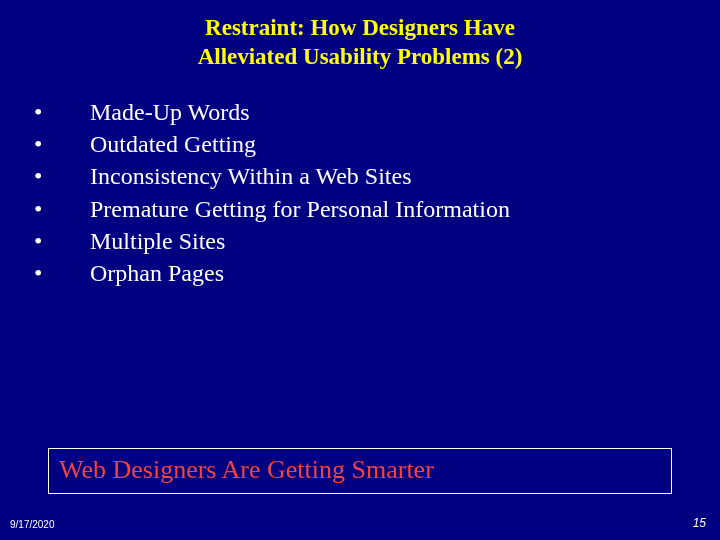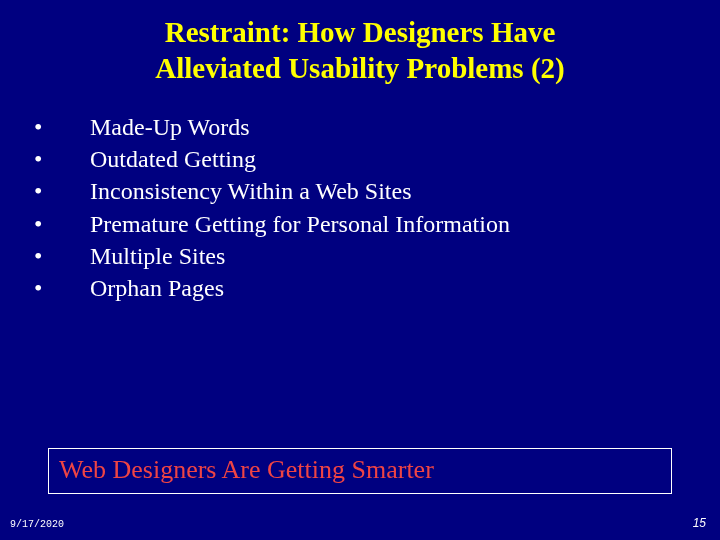--- a/index.html
+++ b/index.html
@@ -5,21 +5,21 @@
   * { margin: 0; padding: 0; box-sizing: border-box; }
   html, body { width: 720px; height: 540px; overflow: hidden; }
   body {
     background: #000080;
     font-family: "Times New Roman", Times, serif;
     position: relative;
   }
   .title {
     color: #ffff00;
     font-weight: bold;
-    font-size: 29px;
+    font-size: 23px;
     text-align: center;
     padding: 14px 40px 0 40px;
     line-height: 1.25;
   }
   .bullets {
     margin-top: 24px;
     padding-left: 30px;
     padding-right: 30px;
   }
   .bullet-row {
@@ -50,21 +50,21 @@
   .callout-text {
     color: #ef4444;
     font-size: 26px;
   }
   .footer-date {
     position: absolute;
     left: 10px;
     bottom: 10px;
     color: #ffffff;
     font-size: 10px;
-    font-family: Liberation Mono, monospace;
+    font-family: Liberation Sans, sans-serif;
   }
   .footer-page {
     position: absolute;
     right: 14px;
     bottom: 10px;
     color: #ffffff;
     font-size: 12px;
     font-family: Arial, sans-serif;
     font-style: italic;
   }

